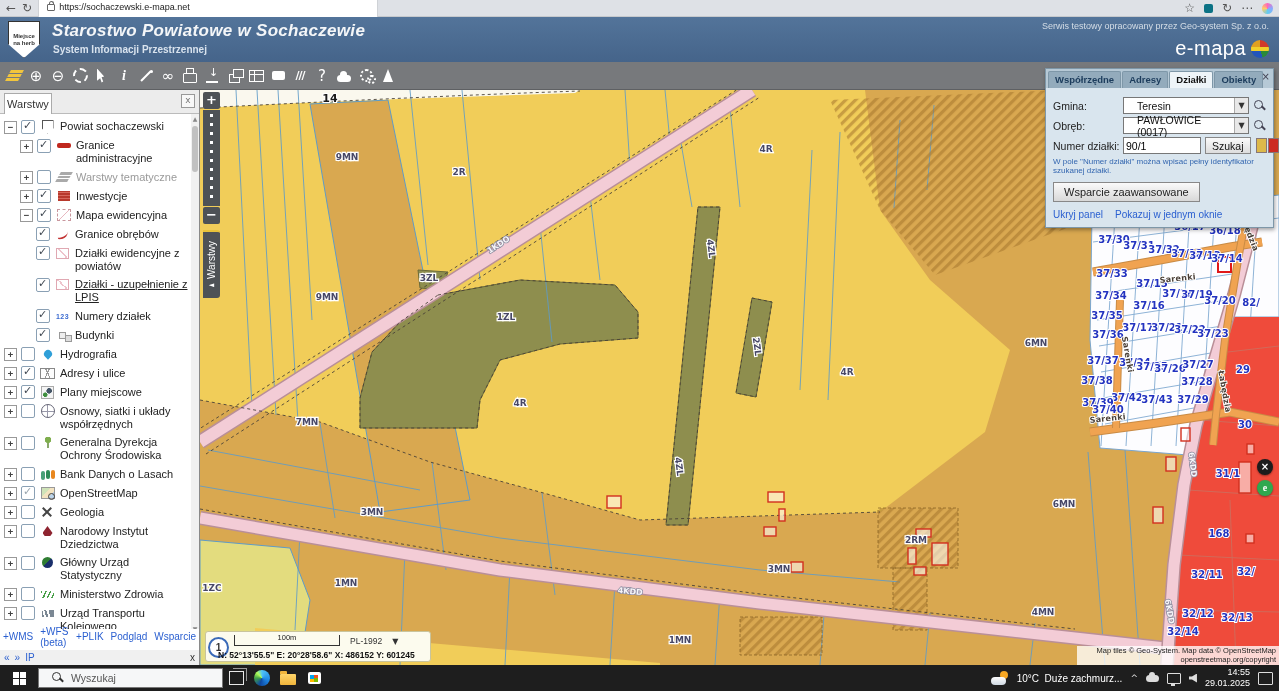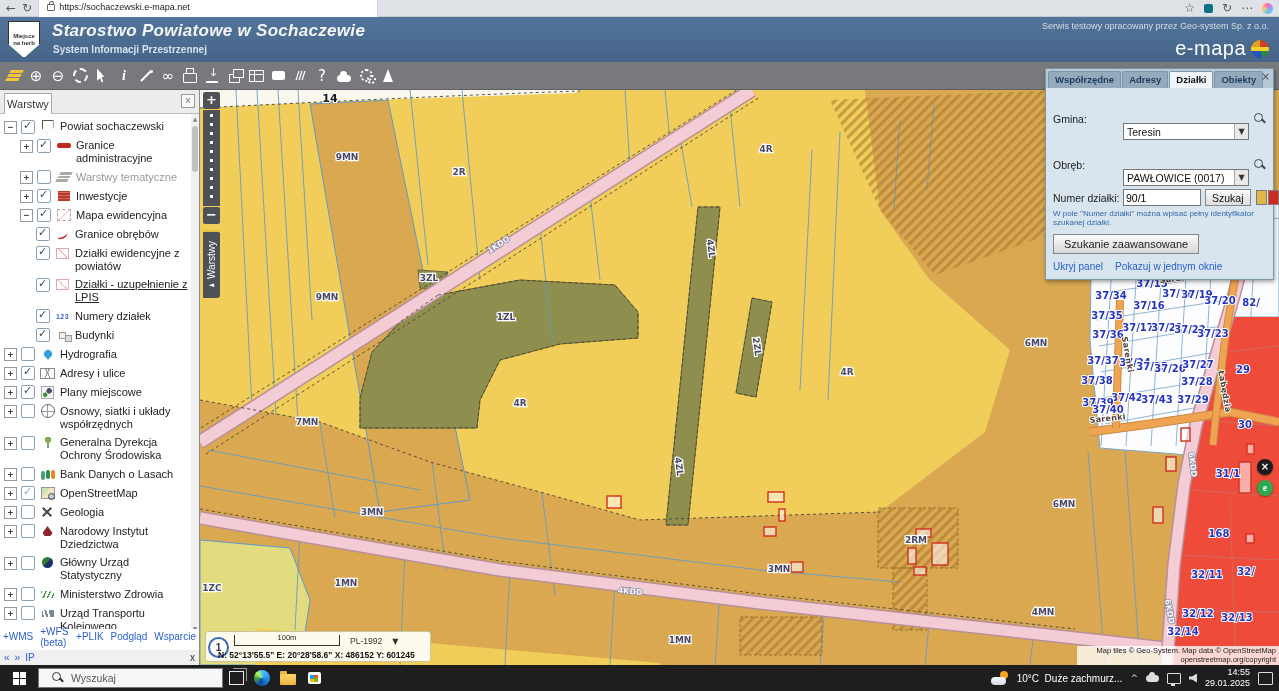--- a/index.html
+++ b/index.html
@@ -133,21 +133,21 @@
   #float-brand{left:1057px;top:390px;background:#2fa84f;font-family:"Liberation Serif",serif;}
   
   #search-panel{position:absolute;left:1045px;top:68px;width:227px;background:#d9e5ee;border:1px solid #7e97a8;box-shadow:1px 2px 4px rgba(0,0,0,.35);font-family:"Liberation Sans",sans-serif;}
   #sp-tabs{height:19px;background:#b6c9d6;display:flex;align-items:flex-end;padding:0 2px;gap:1px;position:relative;}
   .sp-tab{height:16px;padding:0 6px;background:#93abbc;border:1px solid #7e97a8;border-bottom:none;border-radius:2px 2px 0 0;font:700 9.5px/15px "Liberation Sans",sans-serif;color:#1c3c5c;}
   .sp-tab.active{background:#eef4f8;color:#111;}
   #sp-close{position:absolute;right:3px;top:2px;font:10px "DejaVu Sans",sans-serif;color:#445;}
   #sp-body{padding:6px 7px 5px 7px;}
   .sp-row{display:flex;align-items:center;margin:3px 0;}
   .sp-label{width:70px;font:10.5px "Liberation Sans",sans-serif;color:#222;flex:none;}
-  .sp-select{flex:1;height:17px;background:#fff;border:1px solid #777;display:flex;align-items:center;font:10.5px "Liberation Sans",sans-serif;color:#111;padding-left:3px;box-sizing:border-box;margin-top:26px;}
+  .sp-select{flex:1;height:17px;background:#fff;border:1px solid #777;display:flex;align-items:center;font:10.5px "Liberation Sans",sans-serif;color:#111;padding-left:13px;box-sizing:border-box;}
   .sp-select .arr{margin-left:auto;width:13px;text-align:center;background:#e8e8e8;border-left:1px solid #aaa;font:8px/15px "DejaVu Sans",sans-serif;color:#333;align-self:stretch;}
   .mag{width:12px;height:12px;position:relative;margin-left:5px;flex:none;}
   .mag::before{content:"";position:absolute;left:0;top:0;width:7px;height:7px;border:1.5px solid #445;border-radius:50%;}
   .mag::after{content:"";position:absolute;left:7px;top:7px;width:5px;height:1.8px;background:#445;transform:rotate(45deg);}
   #parcel-input{width:72px;height:15px;border:1px solid #777;font:10.5px "Liberation Sans",sans-serif;padding:0 2px;}
   #szukaj-btn{height:17px;margin-left:4px;padding:0 6px;background:linear-gradient(#fafafa,#ddd);border:1px solid #888;font:10.5px "Liberation Sans",sans-serif;color:#111;}
   #swatches{display:flex;gap:1px;margin-left:5px;}
   .swatch{width:9px;height:13px;border:1px solid #877;}
   #sp-hint{font:8px "Liberation Sans",sans-serif;color:#3467b0;line-height:9px;margin:3px 0 7px 0;}
   #advanced-btn{display:inline-block;margin:0 0 7px 0;padding:3px 10px;background:linear-gradient(#fafafa,#d8d8d8);border:1px solid #888;font:11px "Liberation Sans",sans-serif;color:#222;}
@@ -712,21 +712,21 @@
       <div class="sp-row">
         <span class="sp-label">Numer działki:</span>
         <input id="parcel-input" value="90/1" style="">
         <button id="szukaj-btn">Szukaj</button>
         <div id="swatches">
             <span class="swatch" style="background: rgb(221, 185, 74);"></span>
             <span class="swatch" style="background: rgb(204, 43, 34);"></span>
           </div>
       </div>
       <div id="sp-hint">W pole "Numer działki" można wpisać pełny identyfikator szukanej działki.</div>
-      <div id="advanced-btn">Szukanie zaawansowane</div>
+      <div id="advanced-btn">Wsparcie zaawansowane</div>
       <div id="sp-links">
         <span>Ukryj panel</span>
         <span>Pokazuj w jednym oknie</span>
       </div>
     </div>
     <div id="sp-close">×</div>
   </div>
 
   <div id="taskbar">
     <div id="start-btn">

